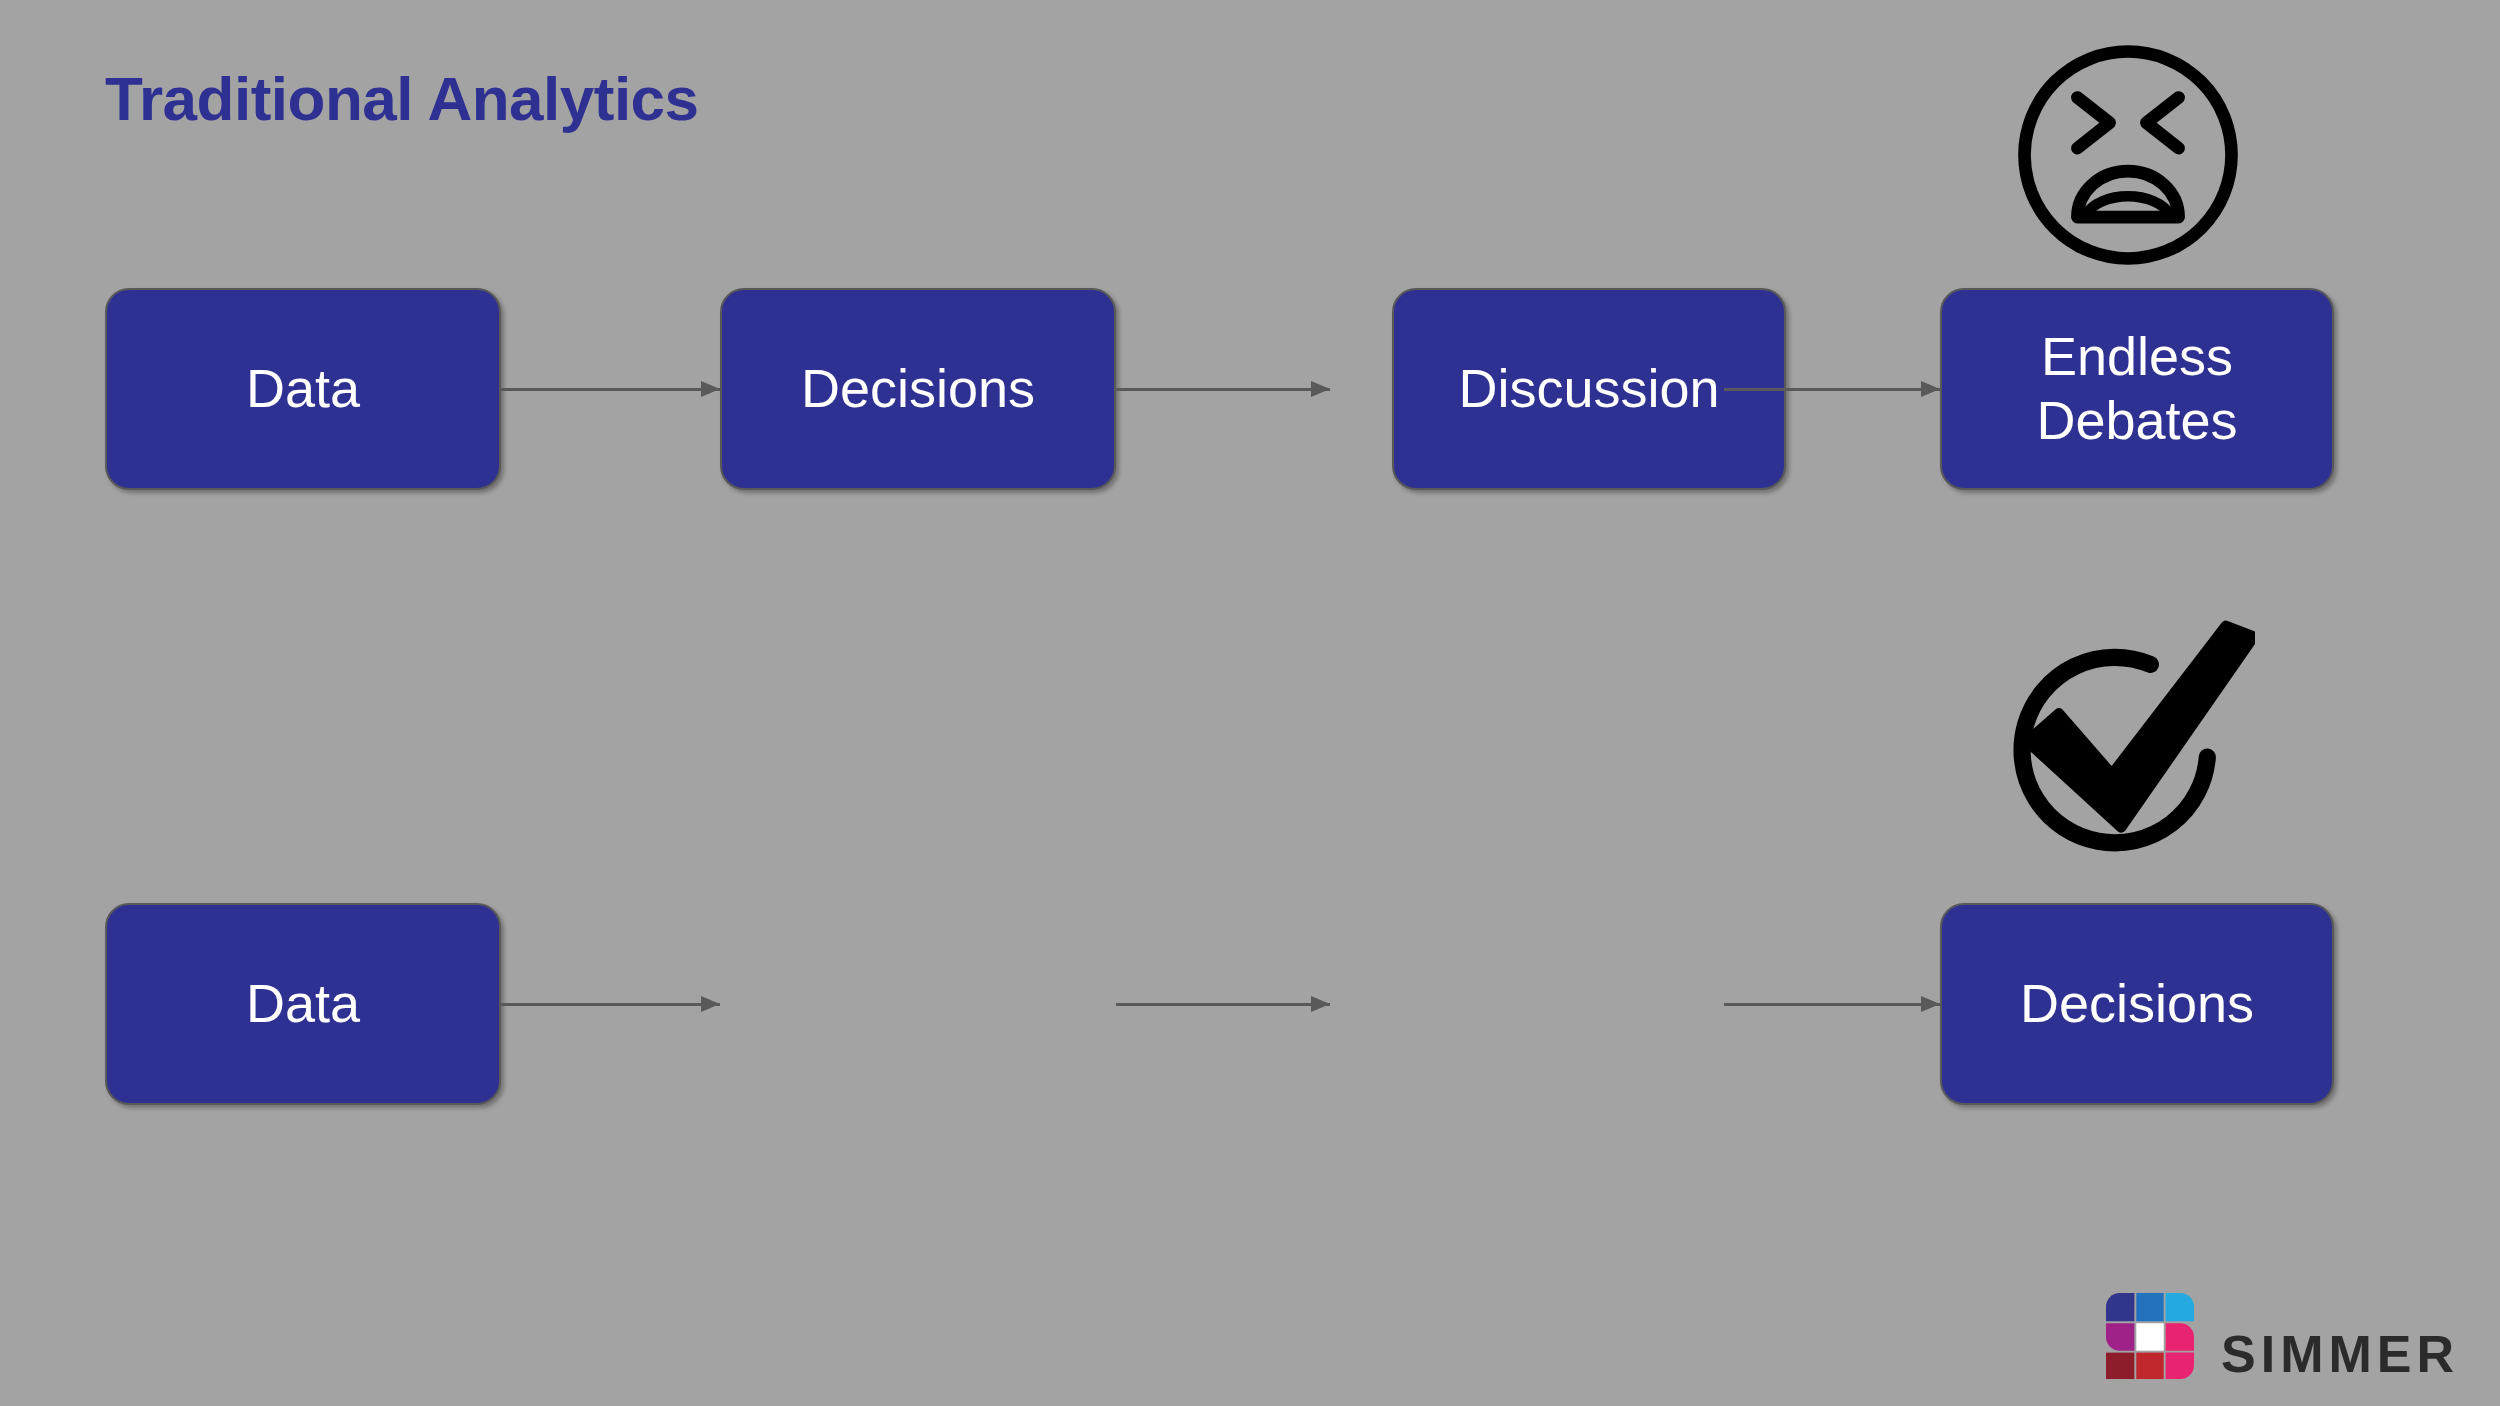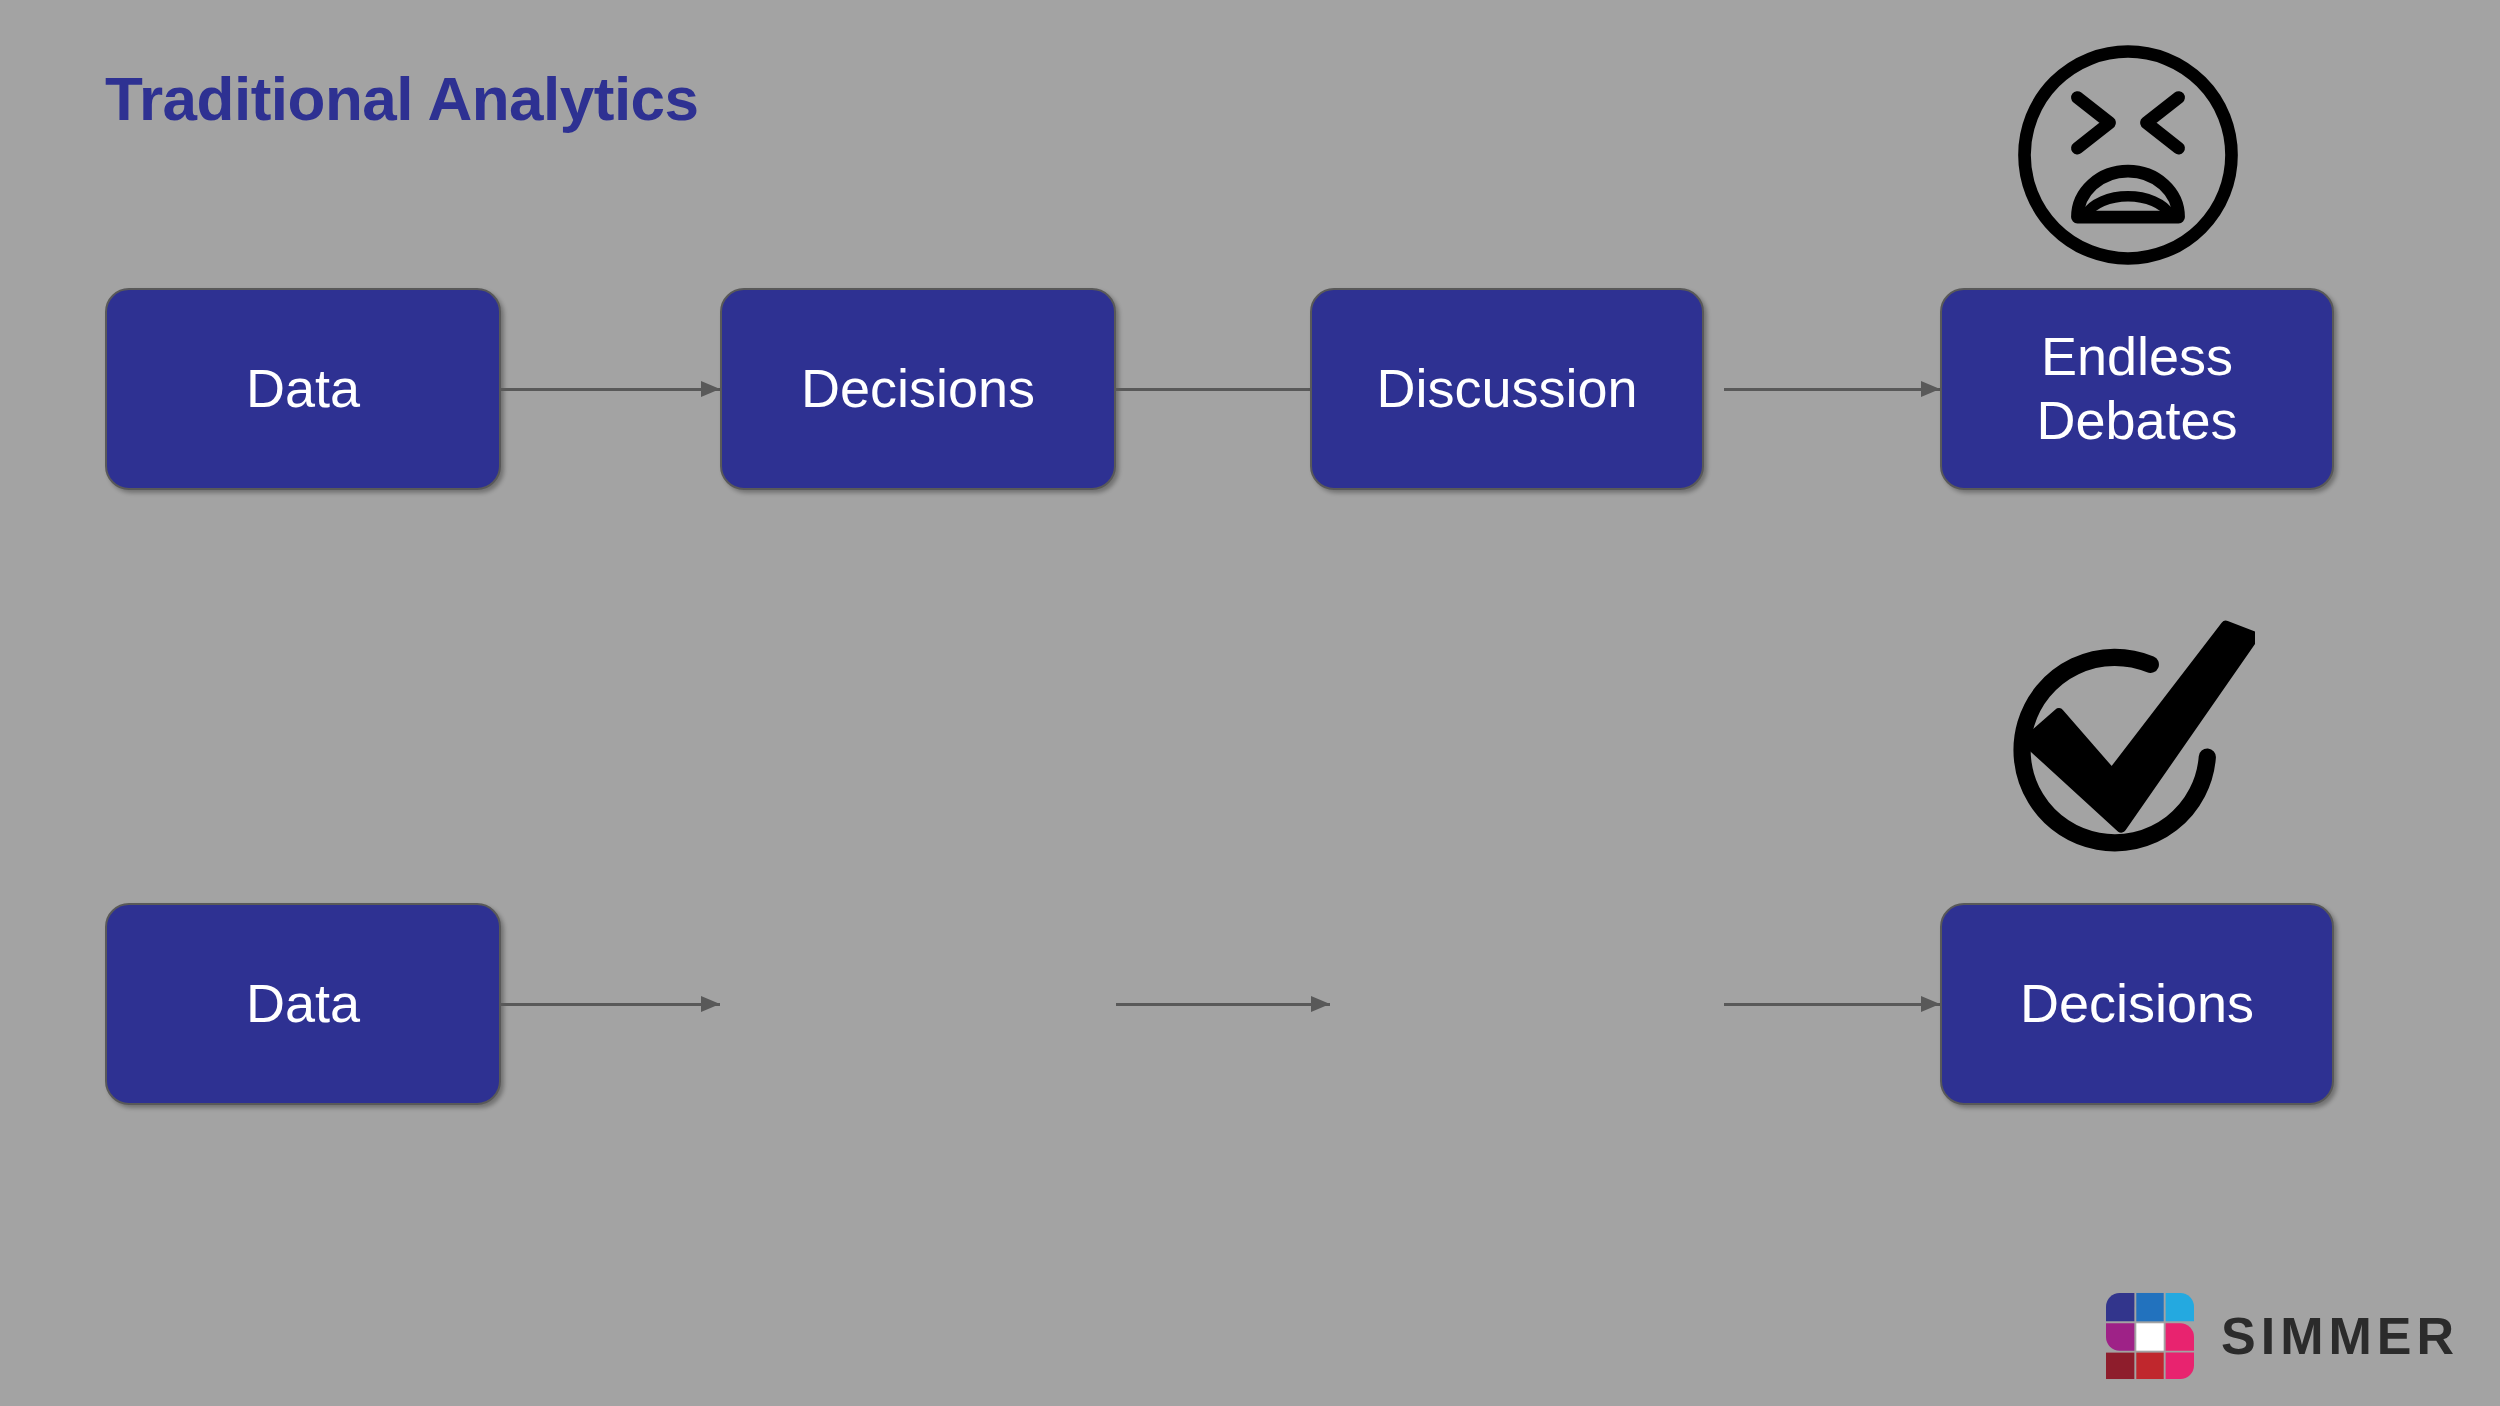--- a/index.html
+++ b/index.html
@@ -59,21 +59,21 @@
     font-family: "Liberation Sans", sans-serif;
     font-size: 54px;
     line-height: 1.18;
     font-weight: normal;
     padding: 0 12px;
     box-shadow: 3px 3px 4px rgba(0,0,0,0.30);
     white-space: pre-line;
   }
   .node.n0 { left: 105px;  width: 396px; }
   .node.n1 { left: 720px;  width: 396px; }
-  .node.n2 { left: 1310px; width: 394px; }
+  .node.n2 { left: 1392px; width: 394px; }
   .node.n3 { left: 1940px; width: 394px; }
 
   
   .connector {
     position: absolute;
     top: 93px;
     height: 16px;
   }
   .connector .shaft {
     position: absolute;
@@ -103,21 +103,21 @@
   }
   #icon-sad   { left: 2013px; top: 40px;  width: 230px; height: 230px; }
   #icon-check { left: 1990px; top: 618px; width: 265px; height: 265px; }
 
   
   #brand {
     position: absolute;
     left: 2105px;
     top: 1292px;
     display: flex;
-    align-items: center;
+    align-items: flex-end;
     gap: 26px;
   }
   #brand-mark {
     width: 90px;
     height: 88px;
     display: block;
   }
   #brand-wordmark {
     font-family: "Liberation Sans", sans-serif;
     font-weight: bold;

